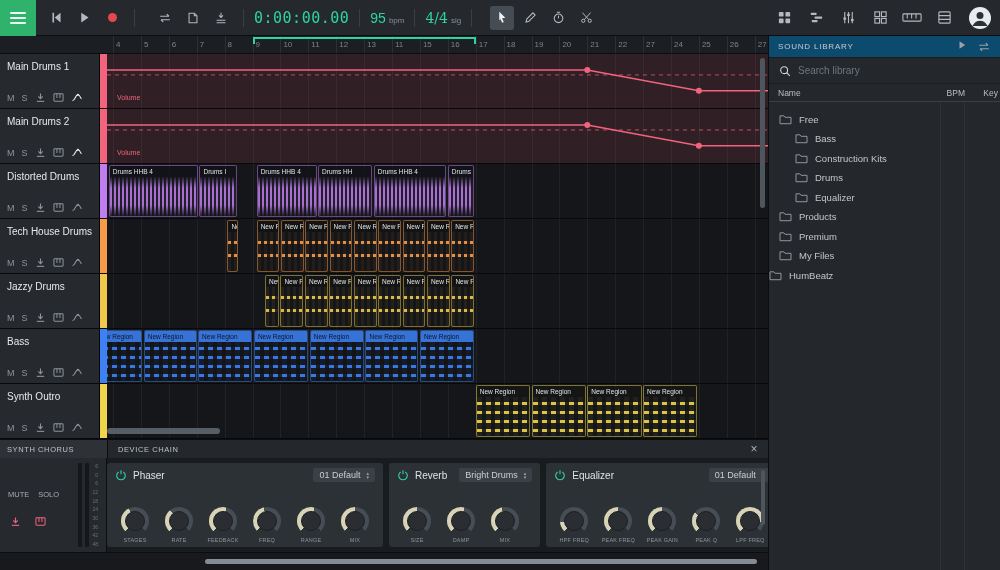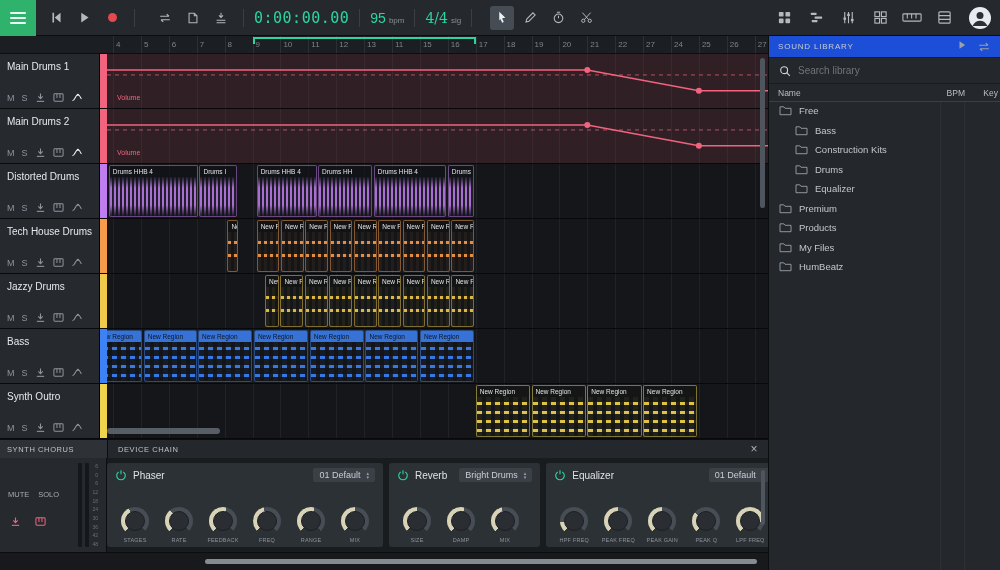--- a/index.html
+++ b/index.html
@@ -82,32 +82,32 @@
 .knob-wrap{width:40px;display:flex;flex-direction:column;align-items:center}
 .knob{width:28px;height:28px;border-radius:50%;position:relative;cursor:pointer}
 .knob-face{position:absolute;inset:4px;border-radius:50%;background:#2a2e33;border:1px solid #1c1f23}
 .knob-label{font-size:5.5px;color:#8d939a;margin-top:2px;letter-spacing:.2px;white-space:nowrap}
 .dev-vscroll{position:absolute;right:3px;top:12px;width:4px;height:55px;background:#4e555c;border-radius:2px;cursor:pointer}
 .bp-scroll{height:18px;flex:0 0 18px;background:#17191c;position:relative;border-top:1px solid #0b0d0e}
 .bp-scroll .thumb{position:absolute;left:205px;top:6px;width:552px;height:5px;background:#858b92;border-radius:3px;cursor:pointer}
 
 
 .sidebar{width:232px;flex:0 0 232px;background:#24272b;border-left:1px solid #0b0d0e;display:flex;flex-direction:column}
-.sb-header{height:22px;flex:0 0 22px;display:flex;align-items:center;padding:0 9px;background:#1d4ed8;border-bottom:1px solid #1a1d20;font-size:8px;letter-spacing:.8px;color:#c6cbd0}
+.sb-header{height:22px;flex:0 0 22px;display:flex;align-items:center;padding:0 9px;background:#0c4a6e;border-bottom:1px solid #1a1d20;font-size:8px;letter-spacing:.8px;color:#c6cbd0}
 .sb-hicons{margin-left:auto;display:flex;gap:10px;color:#9aa1a8}
 .sb-hicons .icn{cursor:pointer;display:flex}
 .sb-search{height:26px;flex:0 0 26px;display:flex;align-items:center;gap:7px;padding:0 10px;border-bottom:1px solid #1a1d20}
 .sb-search input{flex:1;background:transparent;border:none;outline:none;color:#c6cbd0;font-size:10px}
 .sb-search input::placeholder{color:#6f767d}
 .sb-cols{height:18px;flex:0 0 18px;display:flex;align-items:center;padding:0 9px;font-size:8.5px;color:#b9bfc5;border-bottom:1px solid #3a3f44;position:relative}
 .col-bpm{position:absolute;right:35px}
 .col-key{position:absolute;right:2px}
 .sb-list{flex:1;position:relative;padding-top:3px}
 .sb-vline{position:absolute;top:0;bottom:0;width:1px;background:rgba(255,255,255,.05)}
-.lib-row{height:19.5px;display:flex;align-items:flex-start;gap:7px;font-size:9.5px;color:#c3c8cd;cursor:pointer}
+.lib-row{height:19.5px;display:flex;align-items:flex-end;gap:7px;font-size:9.5px;color:#c3c8cd;cursor:pointer}
 .lib-row .icn{display:flex;color:#9aa1a8}
 .icn svg{display:block}
 </style>
 </head>
 <body>
 
 <div class="app">
 
   <div class="toolbar">
     <div class="menu-btn">
@@ -942,39 +942,39 @@
               </svg>
             </span>
             <span class="lib-name">Equalizer</span>
           </div>
           <div class="lib-row" style="padding-left:10px">
             <span class="icn">
               <svg width="13" height="11" viewBox="0 0 14 12" fill="none" stroke="currentColor" stroke-width="1">
                 <path d="M1 2h4.2l1.3 1.6H13v7H1z"></path>
               </svg>
             </span>
-            <span class="lib-name">Premium</span>
+            <span class="lib-name">Products</span>
           </div>
           <div class="lib-row" style="padding-left:10px">
             <span class="icn">
               <svg width="13" height="11" viewBox="0 0 14 12" fill="none" stroke="currentColor" stroke-width="1">
                 <path d="M1 2h4.2l1.3 1.6H13v7H1z"></path>
               </svg>
             </span>
-            <span class="lib-name">Products</span>
+            <span class="lib-name">Premium</span>
           </div>
           <div class="lib-row" style="padding-left:10px">
             <span class="icn">
               <svg width="13" height="11" viewBox="0 0 14 12" fill="none" stroke="currentColor" stroke-width="1">
                 <path d="M1 2h4.2l1.3 1.6H13v7H1z"></path>
               </svg>
             </span>
             <span class="lib-name">My Files</span>
           </div>
-          <div class="lib-row" style="padding-left:10px">
+          <div class="lib-row" style="">
             <span class="icn">
               <svg width="13" height="11" viewBox="0 0 14 12" fill="none" stroke="currentColor" stroke-width="1">
                 <path d="M1 2h4.2l1.3 1.6H13v7H1z"></path>
               </svg>
             </span>
             <span class="lib-name">HumBeatz</span>
           </div>
         </div>
     </div>
   </div>

